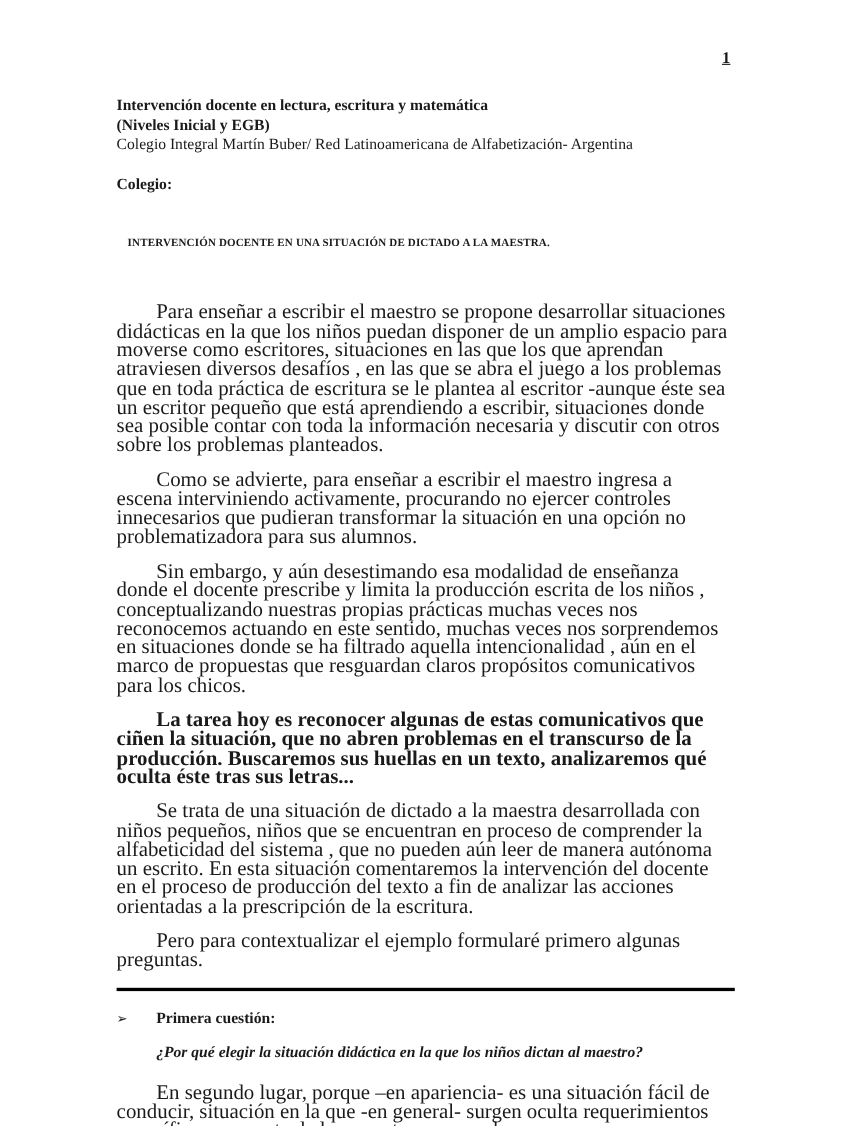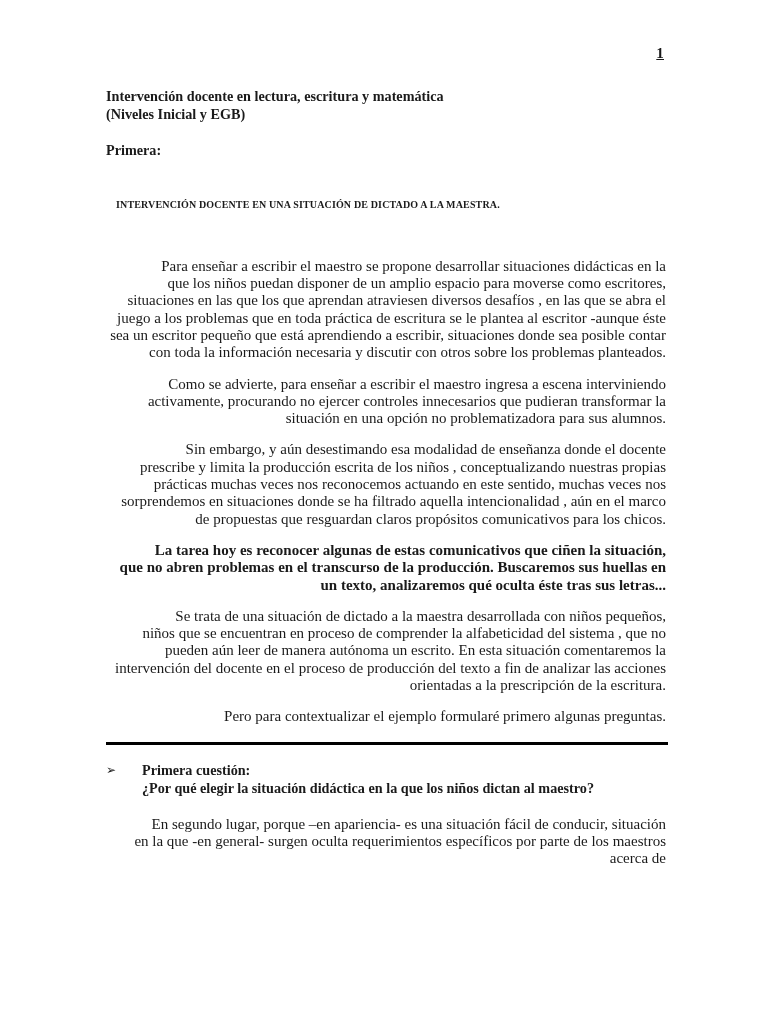--- a/index.html
+++ b/index.html
@@ -79,23 +79,23 @@
     line-height: 17.6px;
   }
 
   
   .body-block {
     margin-top: 44px;
   }
 
   p.para {
     margin: 0 0 14px 0;
-    font-size: 15px;
+    font-size: 19px;
     line-height: 17.3px;
-    text-align: right;
+    text-align: left;
     text-indent: 36px;
     hyphens: none;
   }
   p.para.bold {
     font-weight: bold;
   }
 
   
   .divider {
     margin-top: 16px;
@@ -122,44 +122,46 @@
     font-size: 12px;
     line-height: 17.6px;
     font-weight: normal;
     font-family: "DejaVu Sans", sans-serif;
   }
   .question-text {
     flex: 1 1 auto;
   }
   .question-sub {
     margin-left: 36px;
-    margin-top: 1px;
+    margin-top: 14px;
+    font-style: italic;
   }
 
   .after-question {
     margin-top: 18px;
   }
 </style>
 </head>
 <body>
 
 <div class="page">
 
   <div class="page-number-row">
     <span class="page-number">1</span>
   </div>
 
   <div class="content">
 
     <div class="masthead">
       <div class="line bold">Intervención docente en lectura, escritura y matemática</div>
       <div class="line bold">(Niveles Inicial y EGB)</div>
+      <div class="line">Colegio Integral Martín Buber/ Red Latinoamericana de Alfabetización- Argentina</div>
     </div>
 
-    <div class="ponencia-label">Primera:</div>
+    <div class="ponencia-label">Colegio:</div>
 
     <div class="doc-title">INTERVENCIÓN DOCENTE EN UNA SITUACIÓN DE DICTADO A LA MAESTRA.</div>
 
 
     <div class="body-block">
       <p class="para">Para enseñar a escribir  el maestro se propone desarrollar  situaciones didácticas en la que los niños puedan disponer de un amplio espacio para moverse como escritores, situaciones en las que los que aprendan atraviesen diversos desafíos , en las que se abra el juego a los problemas que en toda práctica de escritura se le plantea al escritor  -aunque  éste sea un escritor pequeño que está aprendiendo a escribir, situaciones donde sea posible contar con toda la información necesaria y discutir con otros sobre los problemas planteados.</p>
       <p class="para">Como se advierte, para enseñar a escribir el maestro ingresa a escena  interviniendo activamente, procurando no ejercer controles innecesarios que pudieran transformar la situación en una opción no problematizadora para sus alumnos.</p>
       <p class="para">Sin embargo,  y aún desestimando esa modalidad  de enseñanza donde el docente prescribe y limita la producción escrita de los niños ,  conceptualizando nuestras propias prácticas muchas veces nos reconocemos actuando en este sentido,  muchas veces  nos sorprendemos en situaciones donde se ha filtrado aquella intencionalidad , aún en el marco de propuestas  que resguardan  claros propósitos comunicativos para los chicos.</p>
       <p class="para bold">La tarea hoy es reconocer algunas de estas comunicativos que ciñen  la situación, que no abren  problemas en el transcurso de la producción. Buscaremos sus huellas  en un texto, analizaremos qué   oculta  éste tras sus letras...</p>
       <p class="para">Se trata de  una situación de dictado a la maestra desarrollada con niños pequeños, niños que se encuentran en proceso de comprender la alfabeticidad del sistema , que no pueden aún leer de manera autónoma un escrito.  En esta situación  comentaremos la intervención  del docente en el proceso de producción del texto a fin de  analizar las acciones orientadas a la prescripción de la escritura.</p>

